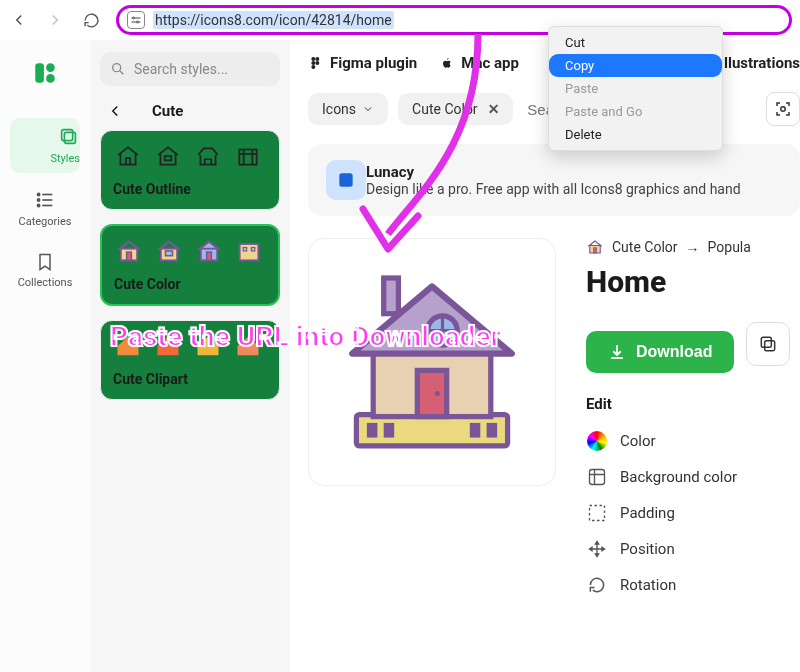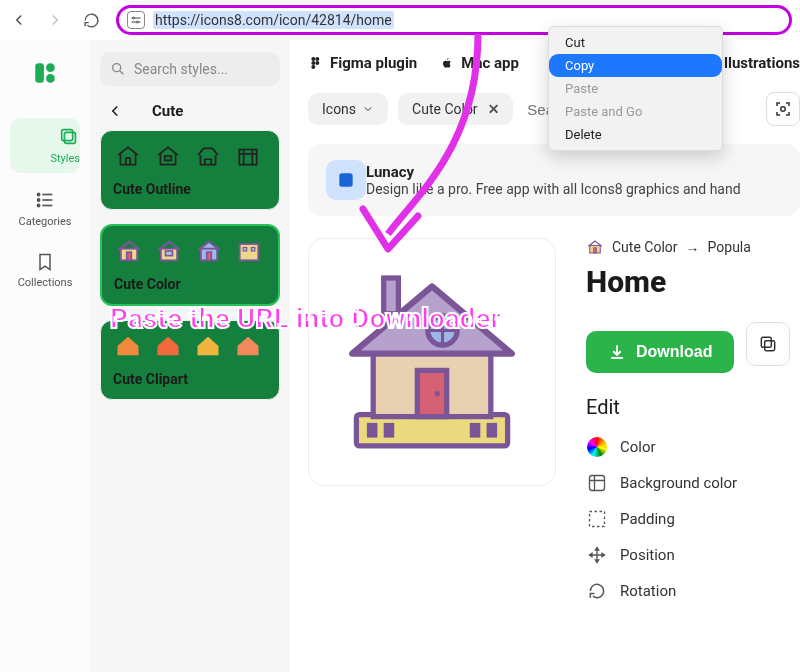--- a/index.html
+++ b/index.html
@@ -45,26 +45,26 @@
 
   .detail { display:flex; gap:30px; margin-top:22px; }
   .preview { width:248px; height:248px; border:1px solid #eee; border-radius:16px; display:flex; align-items:center; justify-content:center; }
   .side { flex:1; }
   .crumb { display:flex; align-items:center; gap:8px; font-size:14px; color:#333;}
   .crumb .mini-house { width:18px; height:18px; }
   .icon-title { font-size:30px; font-weight:800; margin-top:8px;}
   .actions { display:flex; gap:12px; margin-top:16px; align-items:center;}
   .dl { background:#2cb44a; color:#fff; border:none; border-radius:10px; padding:12px 22px; font-size:16px; font-weight:700; display:flex; align-items:center; gap:10px;margin-top:16px;}
   .sq { width:44px; height:44px; border:1px solid #ddd; border-radius:10px; display:flex; align-items:center; justify-content:center;}
-  .edit-head { font-weight:400; font-size:20px; margin-top:22px; margin-bottom:10px;}
+  .edit-head { font-weight:700; font-size:15px; margin-top:22px; margin-bottom:10px;}
   .edit-row { display:flex; align-items:center; gap:12px; font-size:15px; padding:7px 0; color:#333;}
   .edit-row .ico { width:22px; height:22px; display:flex; align-items:center; justify-content:center; color:#555;}
   .rainbow { width:20px; height:20px; border-radius:50%; background:conic-gradient(red,orange,yellow,green,cyan,blue,magenta,red);}
 
-  .overlay-text { position:absolute; left:110px; top:302px; font-size:28px; font-weight:900; color:#ff3df0; -webkit-text-stroke:2px #fff; text-shadow:0 0 2px #fff; pointer-events:none; z-index:40; white-space:nowrap;}
+  .overlay-text { position:absolute; left:110px; top:320px; font-size:28px; font-weight:900; color:#ff3df0; -webkit-text-stroke:2px #fff; text-shadow:0 0 2px #fff; pointer-events:none; z-index:40; white-space:nowrap;}
   .arrow-overlay { position:absolute; left:328px; top:24px; z-index:39; pointer-events:none; }
 
   svg { display:block; }
 </style>
 </head>
 <body>
 
 <div class="browser-chrome">
   <div class="nav-btn">
     <svg width="18" height="18" viewBox="0 0 24 24" fill="none" stroke="currentColor" stroke-width="2">

